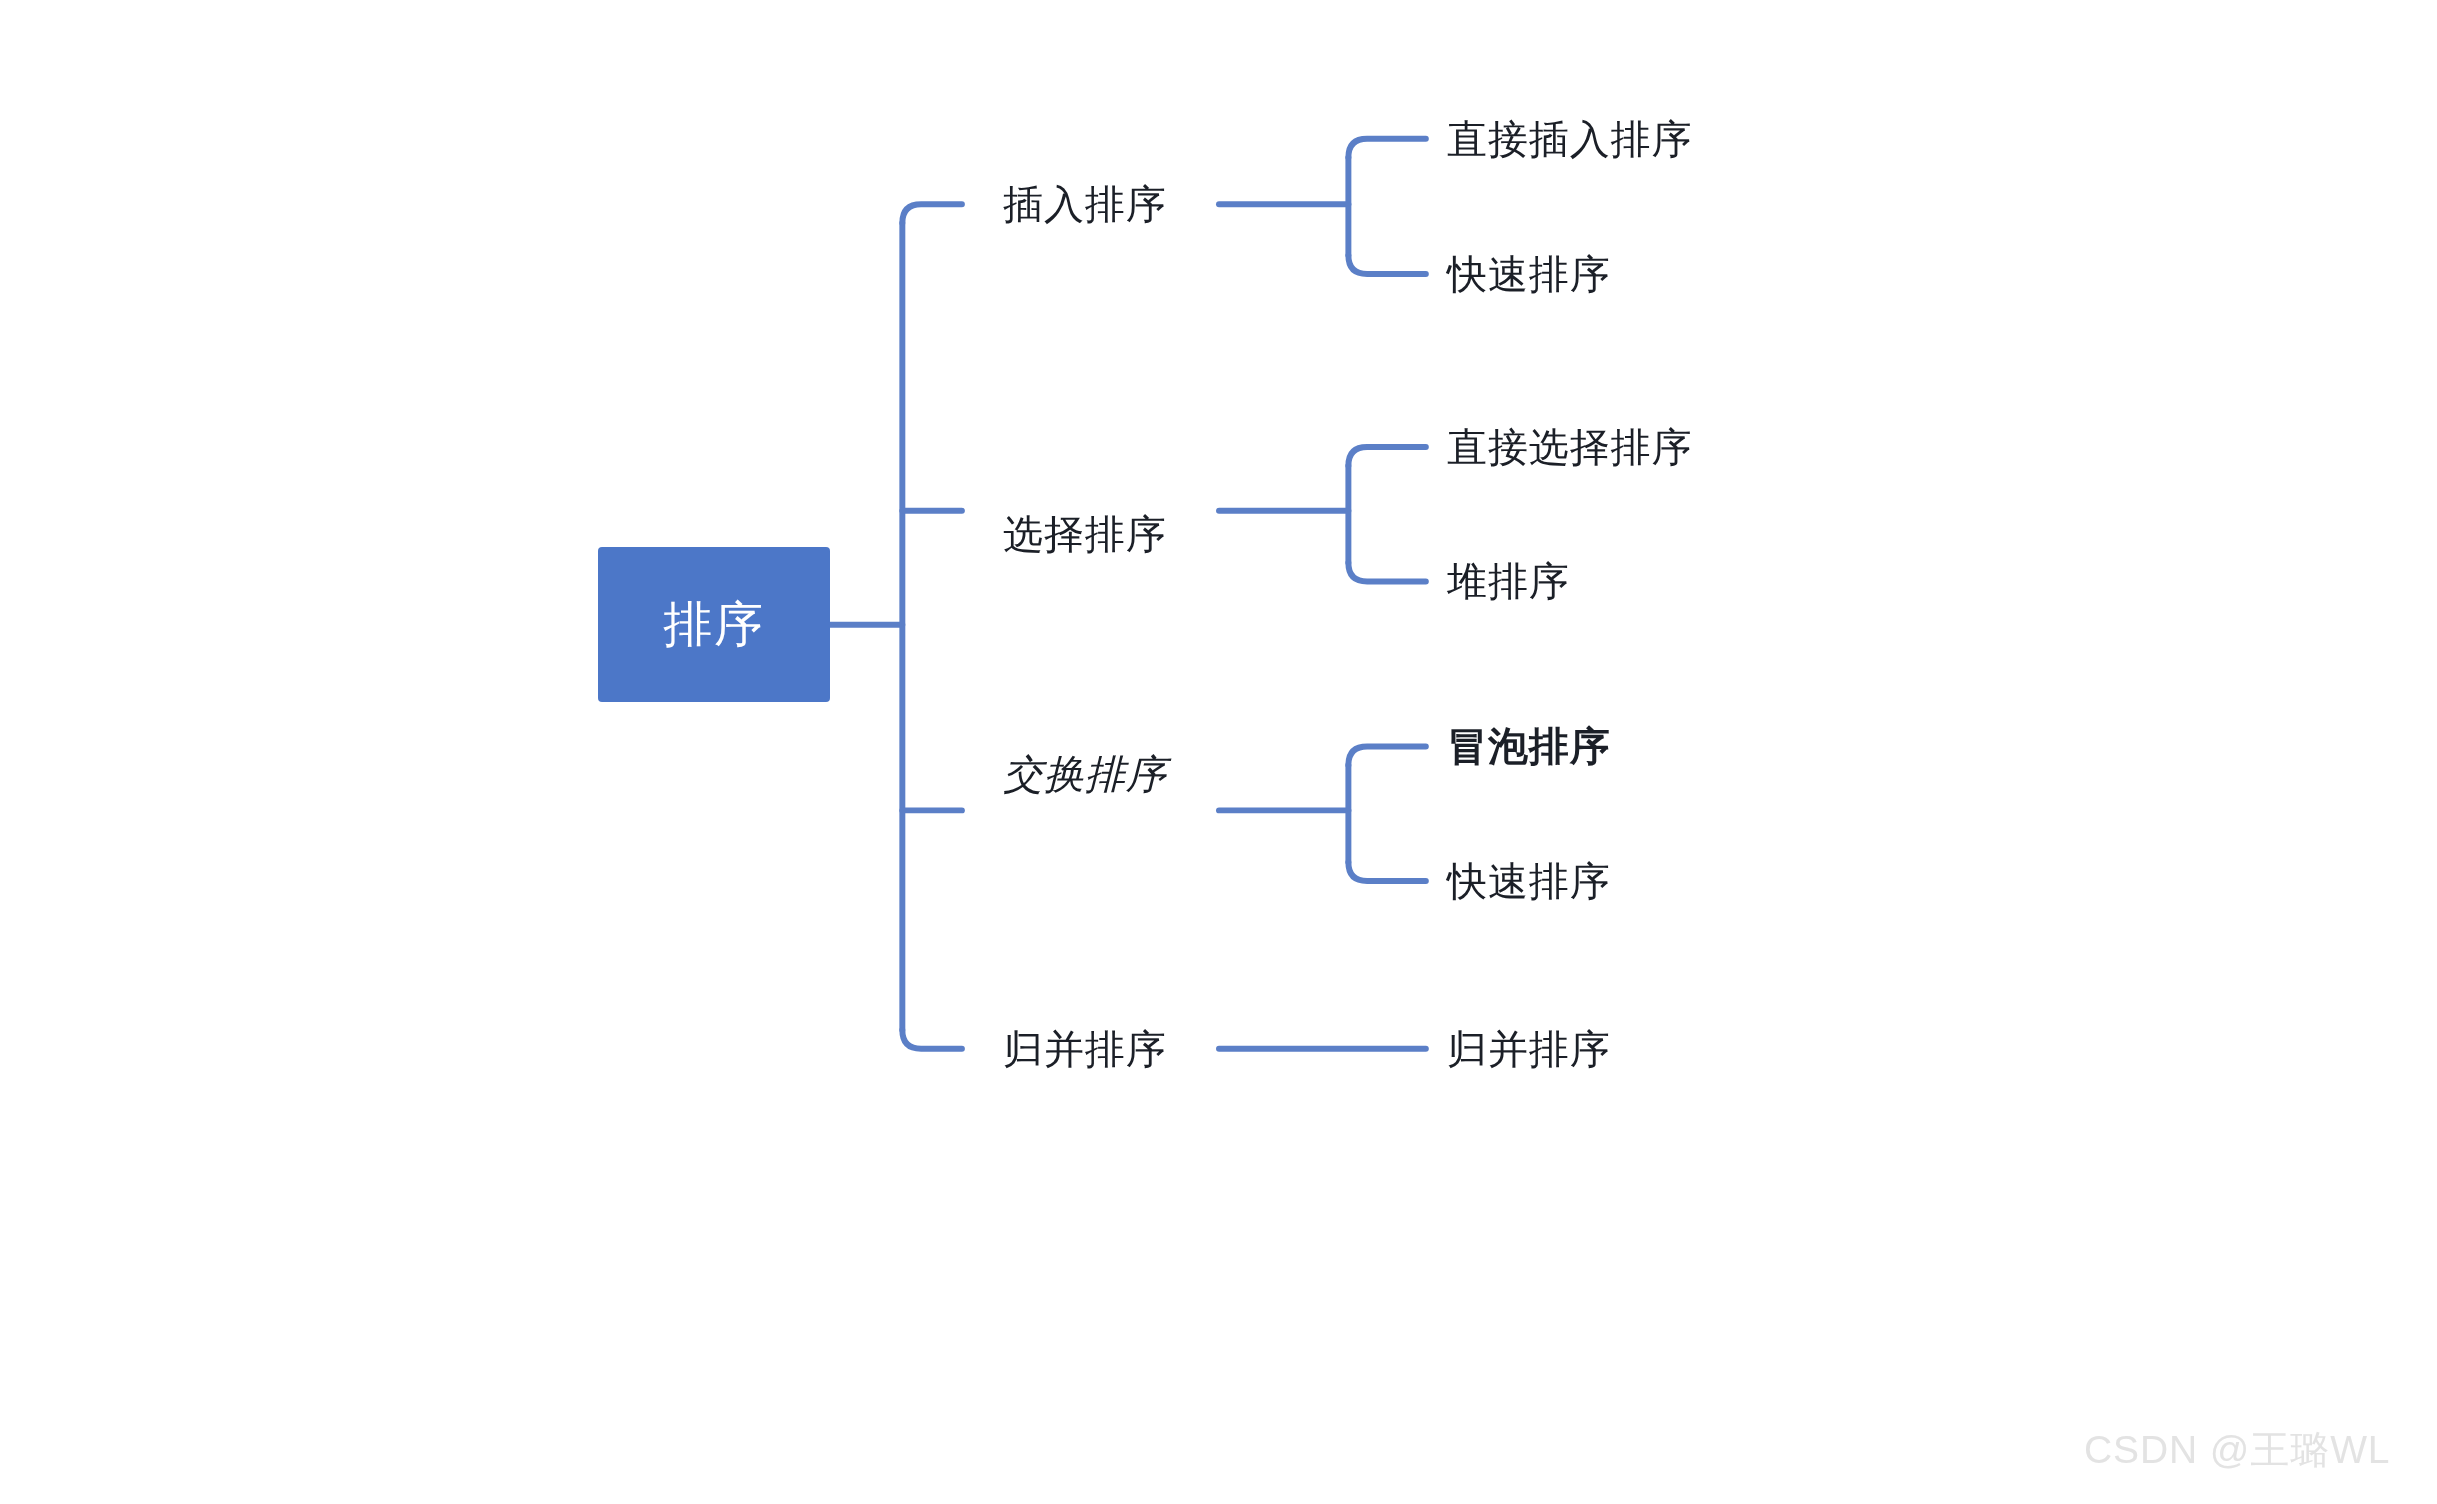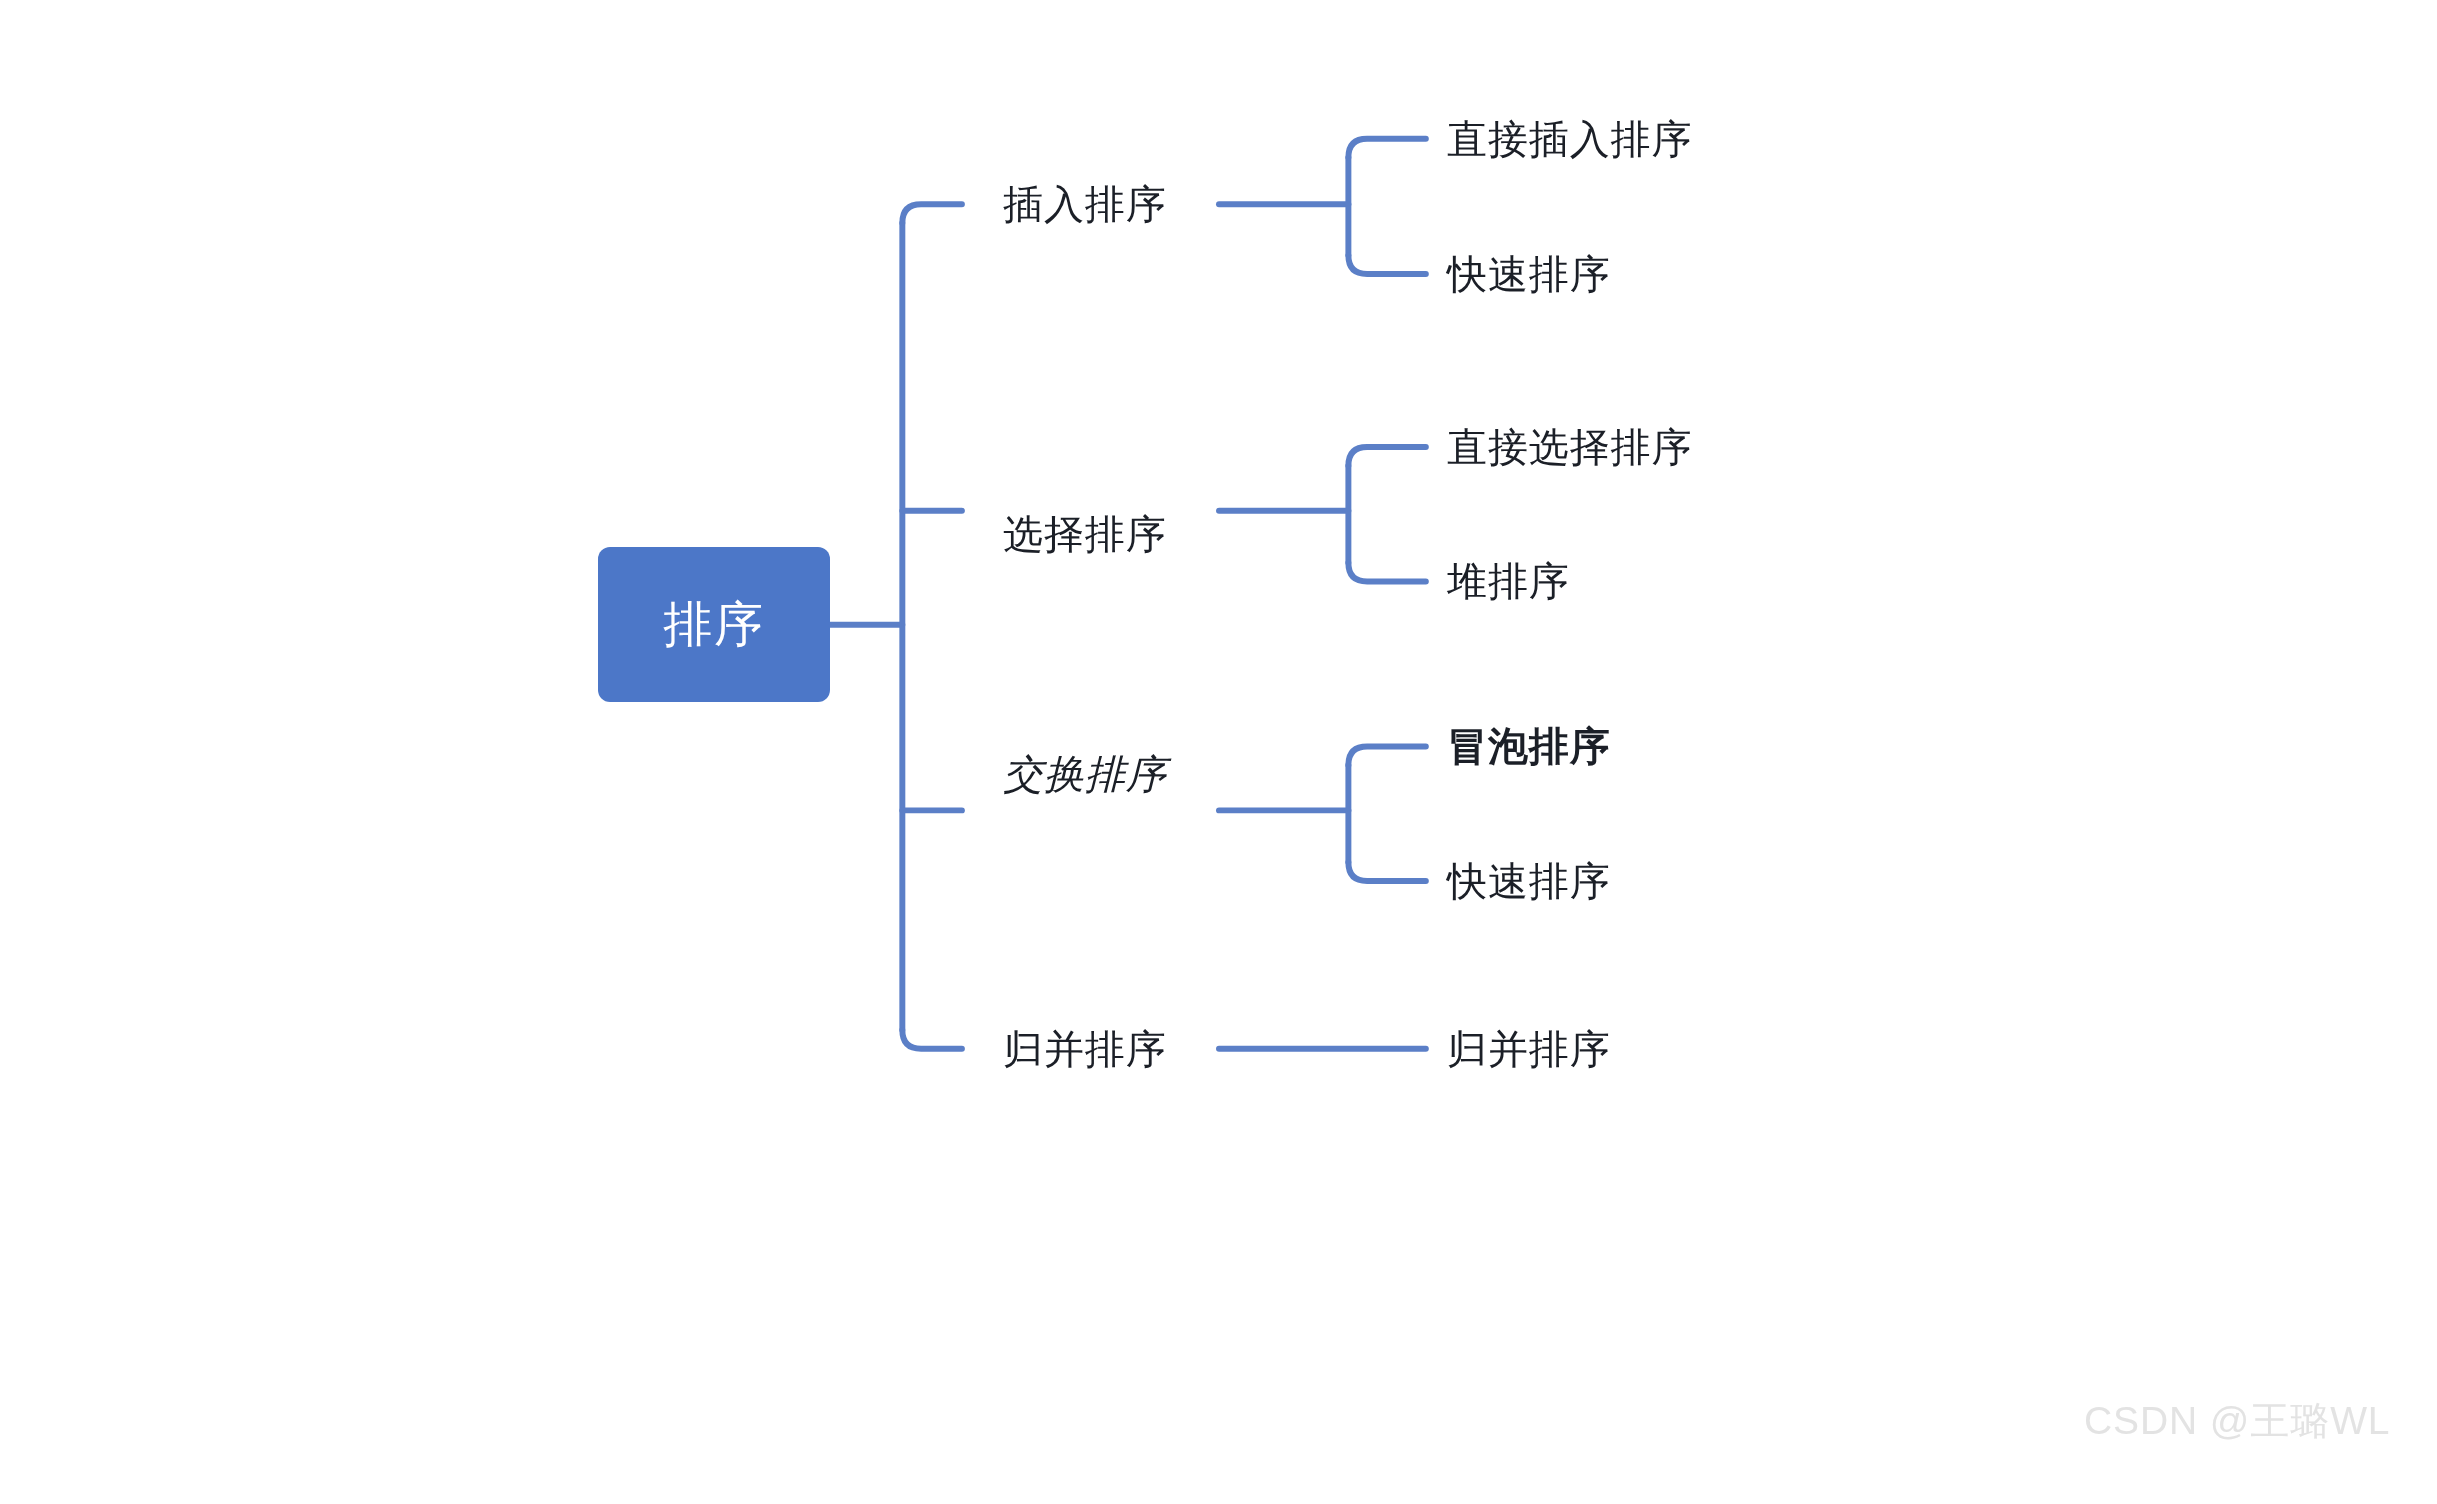--- a/index.html
+++ b/index.html
@@ -80,34 +80,34 @@
       <path d="M 1584 661 Q 1584 683 1606 683 H 1675" fill="none" stroke="#5b7fc7" stroke-width="7" stroke-linecap="round" stroke-linejoin="round"></path>
       <path d="M 1060 952 H 1130" fill="none" stroke="#5b7fc7" stroke-width="7" stroke-linecap="round" stroke-linejoin="round"></path>
       <path d="M 1432 952 H 1584" fill="none" stroke="#5b7fc7" stroke-width="7" stroke-linecap="round" stroke-linejoin="round"></path>
       <path d="M 1584 899 V 1013" fill="none" stroke="#5b7fc7" stroke-width="7" stroke-linecap="round" stroke-linejoin="round"></path>
       <path d="M 1584 899 Q 1584 877 1606 877 H 1675" fill="none" stroke="#5b7fc7" stroke-width="7" stroke-linecap="round" stroke-linejoin="round"></path>
       <path d="M 1584 1013 Q 1584 1035 1606 1035 H 1675" fill="none" stroke="#5b7fc7" stroke-width="7" stroke-linecap="round" stroke-linejoin="round"></path>
       <path d="M 1060 1210 Q 1060 1232 1082 1232 H 1130" fill="none" stroke="#5b7fc7" stroke-width="7" stroke-linecap="round" stroke-linejoin="round"></path>
       <path d="M 1432 1232 H 1675" fill="none" stroke="#5b7fc7" stroke-width="7" stroke-linecap="round" stroke-linejoin="round"></path>
     </svg>
 
-  <div class="root-node" style="left: 598px; top: 547px; width: 232px; height: 155px; background: rgb(76, 119, 200); border-radius: 12px;">
+  <div class="root-node" style="left: 598px; top: 547px; width: 232px; height: 155px; background: rgb(76, 119, 200); border-radius: 4px;">
     <span class="root-label" style="color: rgb(255, 255, 255);">排序</span>
   </div>
 
   <div id="labels">
       <div class="node-label" style="left: 1003px; top: 204px;">插入排序</div>
       <div class="node-label" style="left: 1447px; top: 139px;">直接插入排序</div>
       <div class="node-label" style="left: 1447px; top: 274px;">快速排序</div>
       <div class="node-label" style="left: 1003px; top: 534px; text-align: center;">选择排序</div>
       <div class="node-label" style="left: 1447px; top: 447px;">直接选择排序</div>
       <div class="node-label" style="left: 1447px; top: 581px;">堆排序</div>
       <div class="node-label" style="left: 1003px; top: 774px; font-style: italic;">交换排序</div>
       <div class="node-label" style="left: 1447px; top: 746px; font-weight: bold;">冒泡排序</div>
       <div class="node-label" style="left: 1447px; top: 881px; text-align: center;">快速排序</div>
       <div class="node-label" style="left: 1003px; top: 1049px;">归并排序</div>
       <div class="node-label" style="left: 1447px; top: 1049px;">归并排序</div>
     </div>
 
-  <div class="watermark" style="left: 2084px; top: 1420px; color: rgb(227, 227, 227);">CSDN @王璐WL</div>
+  <div class="watermark" style="left: 2084px; top: 1449px; color: rgb(227, 227, 227);">CSDN @王璐WL</div>
 
 </div>
 
 
 </body></html>

